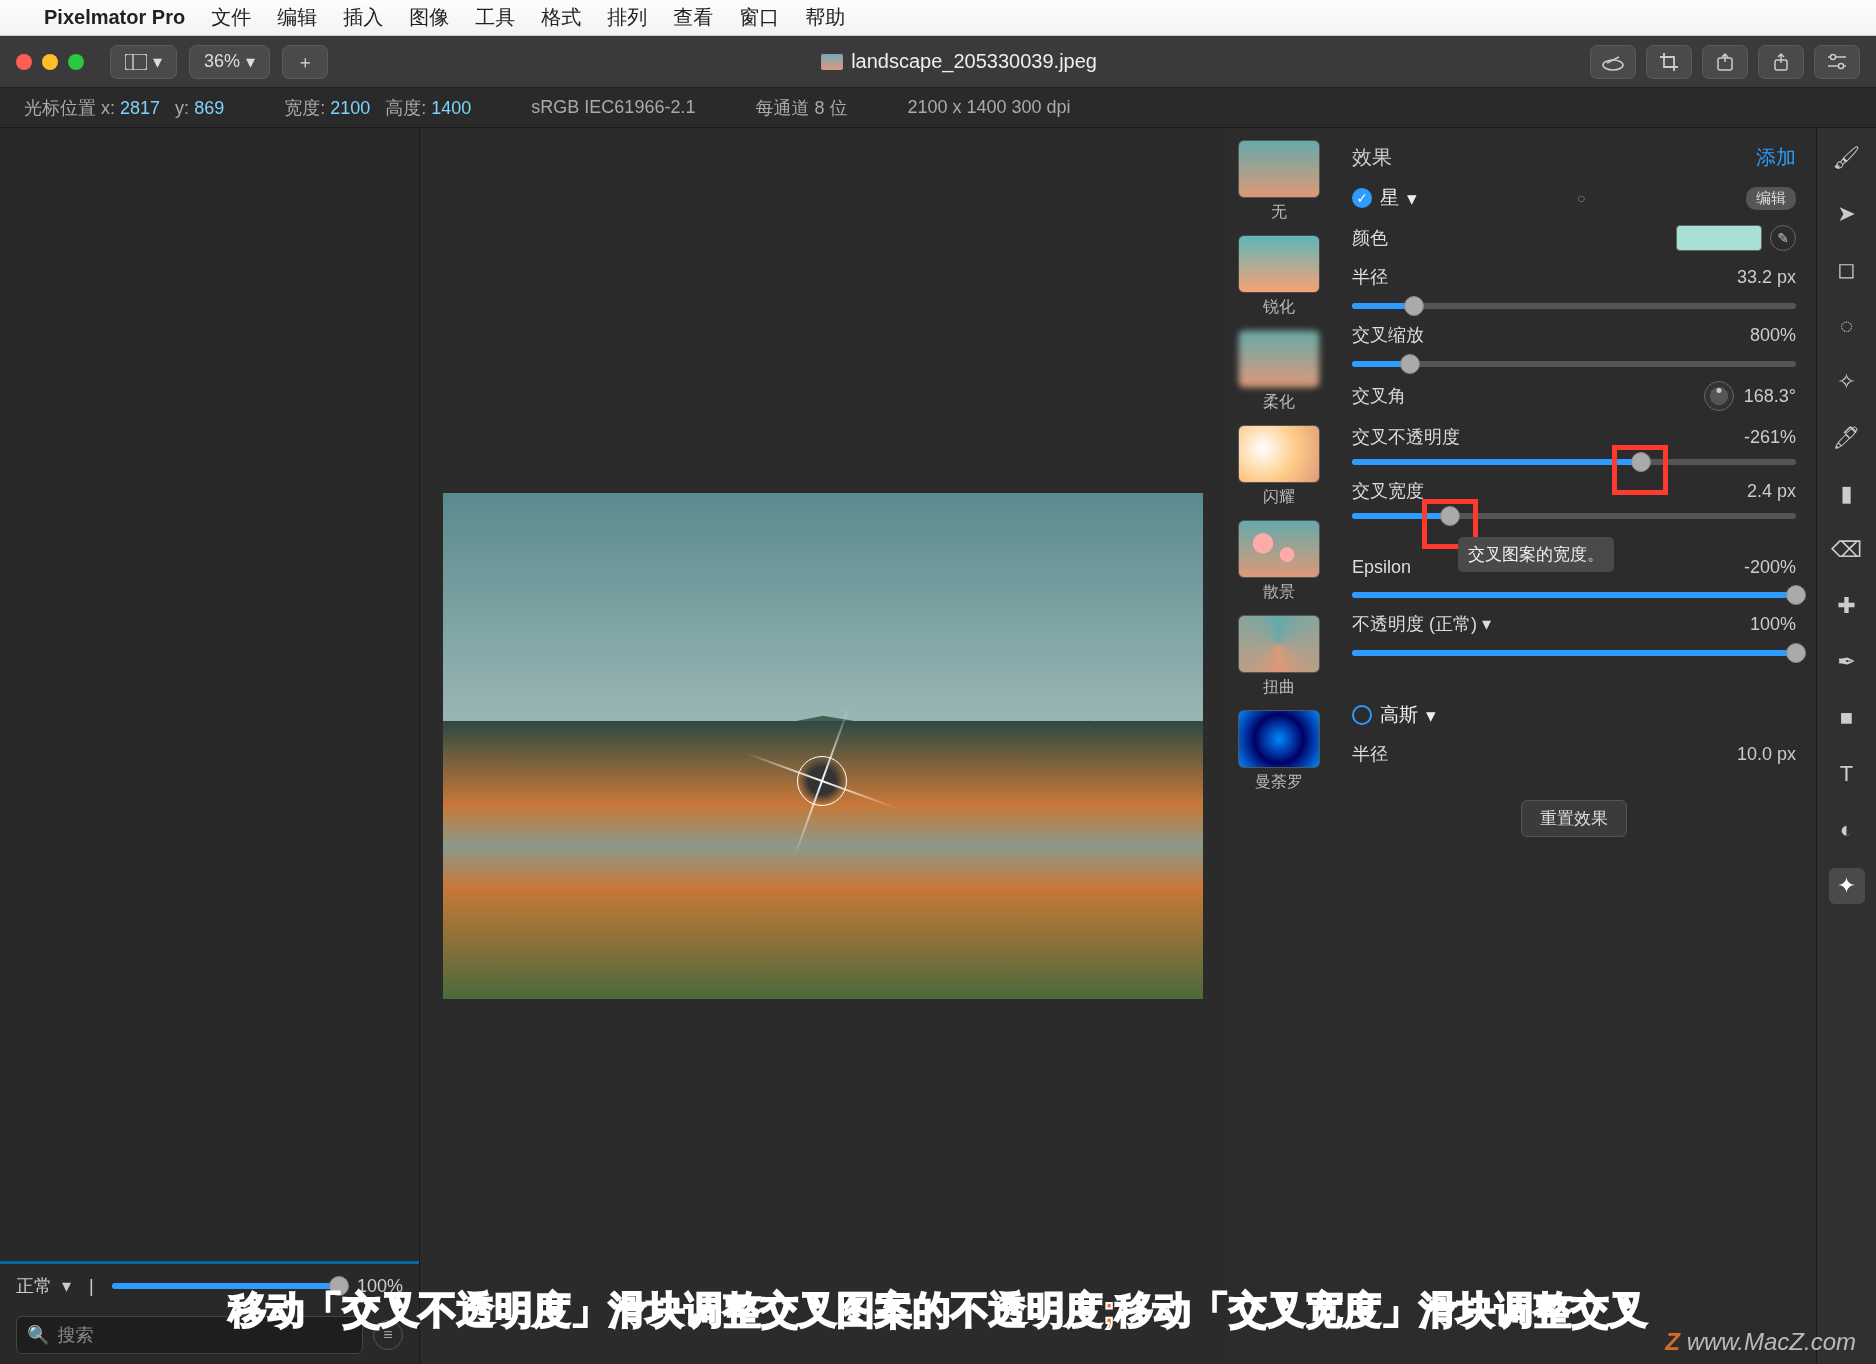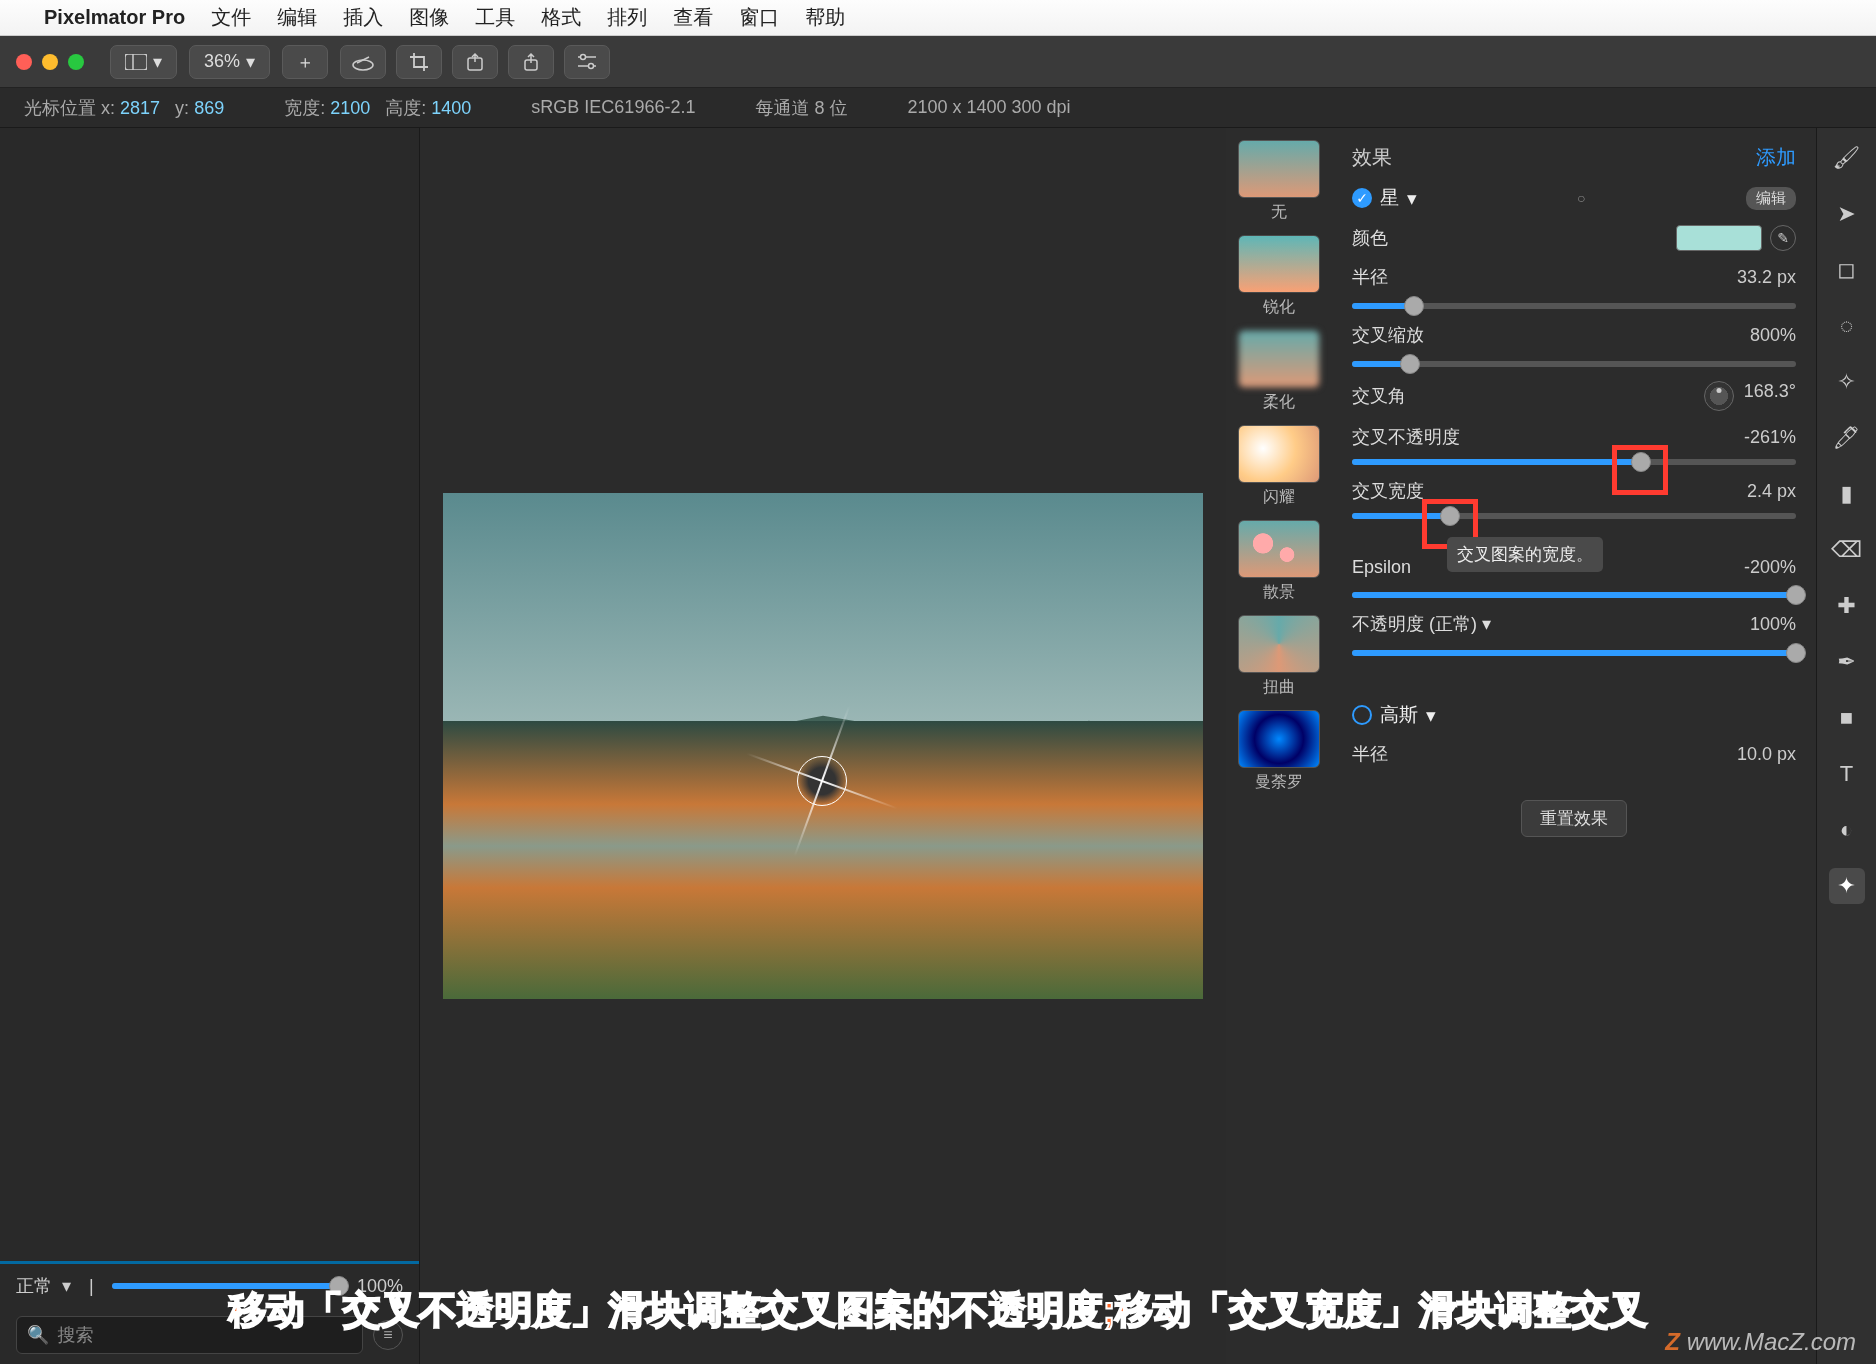--- a/index.html
+++ b/index.html
@@ -124,20 +124,24 @@
       </svg>
     <span>▾</span>
   </div>
   <div class="tbbtn">
     <span>36%</span>
     <span>▾</span>
   </div>
   <div class="tbbtn icon">
       <span>＋</span>
     </div>
+  <div class="toolbar-title">
+    <span class="thumb-icon"></span>
+    <span>landscape_205330039.jpeg</span>
+  </div>
   <div class="toolbar-right">
     <div class="tbbtn icon">
       <svg width="24" height="18">
           <ellipse cx="12" cy="12" rx="10" ry="5" fill="none" stroke="#ccc" stroke-width="1.5"></ellipse>
           <path d="M6 10 L18 4" stroke="#ccc" stroke-width="1.5"></path>
         </svg>
     </div>
     <div class="tbbtn icon">
       <svg width="20" height="20">
           <path d="M5 1 V15 H19 M1 5 H15 V19" fill="none" stroke="#ccc" stroke-width="1.8"></path>
@@ -284,21 +288,21 @@
         <span>交叉缩放</span>
           <span class="val">800%</span>
       </div>
       <div class="slider">
           <div class="fill" style="width:13%"></div>
           <div class="knob" style="left:13%"></div>
         </div>
 
       <div class="ctrl-row">
         <span>交叉角</span>
-        <div style="display:flex;gap:10px;align-items:flex-start">
+        <div style="display:flex;gap:10px;align-items:center">
           <div class="angle-dial"></div>
           <span class="val">168.3°</span>
         </div>
       </div>
 
       <div style="position:relative">
         <div class="ctrl-row">
           <span>交叉不透明度</span>
             <span class="val">-261%</span>
         </div>
@@ -312,21 +316,21 @@
       <div style="position:relative">
         <div class="ctrl-row">
           <span>交叉宽度</span>
             <span class="val">2.4 px</span>
         </div>
         <div class="slider" style="margin-top:10px">
             <div class="fill" style="width:22%"></div>
             <div class="knob" style="left:22%"></div>
           </div>
         <div class="hl-box" style="left:70px;top:20px;width:56px;height:50px"></div>
-        <div class="tooltip" style="left:95px;top:58px">交叉图案的宽度。</div>
+        <div class="tooltip" style="left:106px;top:58px">交叉图案的宽度。</div>
       </div>
 
       <div class="ctrl-row" style="margin-top:24px">
         <span>Epsilon</span>
           <span class="val">-200%</span>
       </div>
       <div class="slider">
           <div class="fill" style="width:100%"></div>
           <div class="knob" style="left:100%"></div>
         </div>

